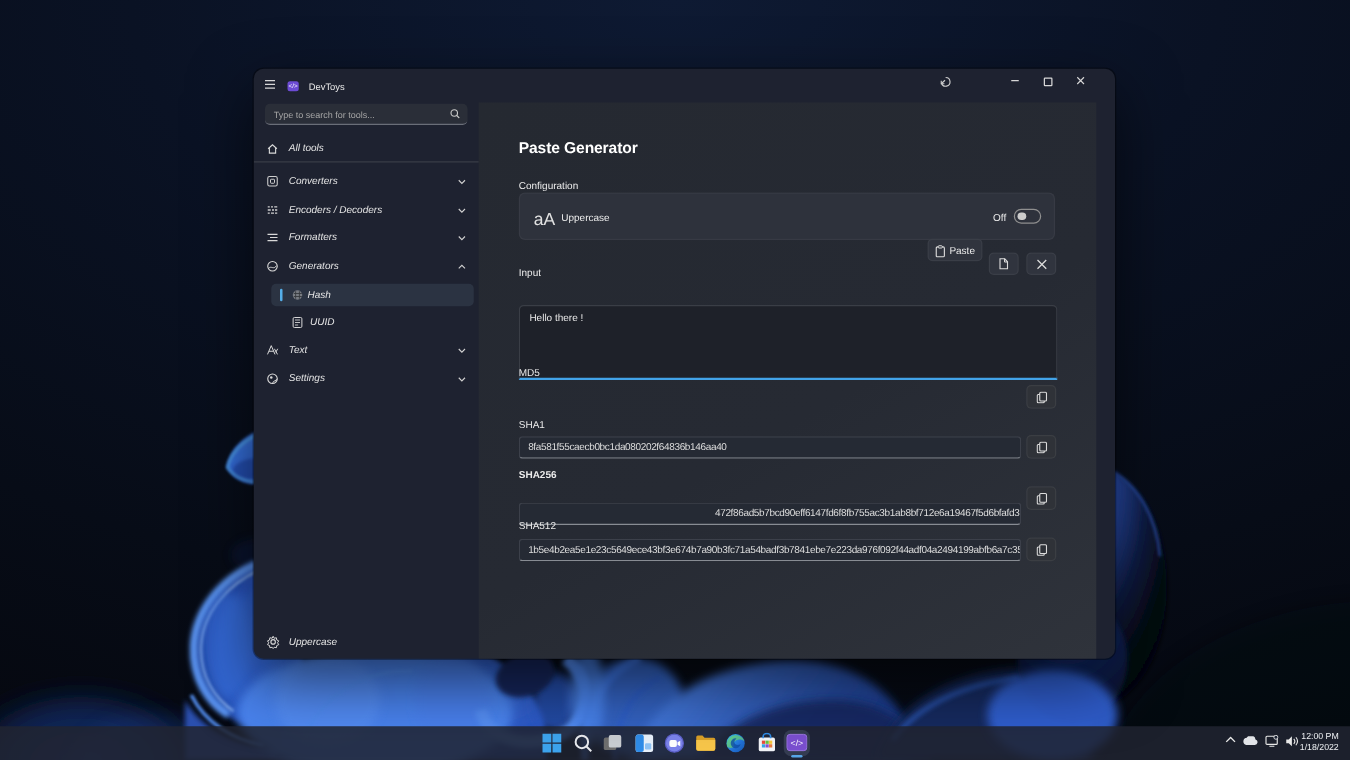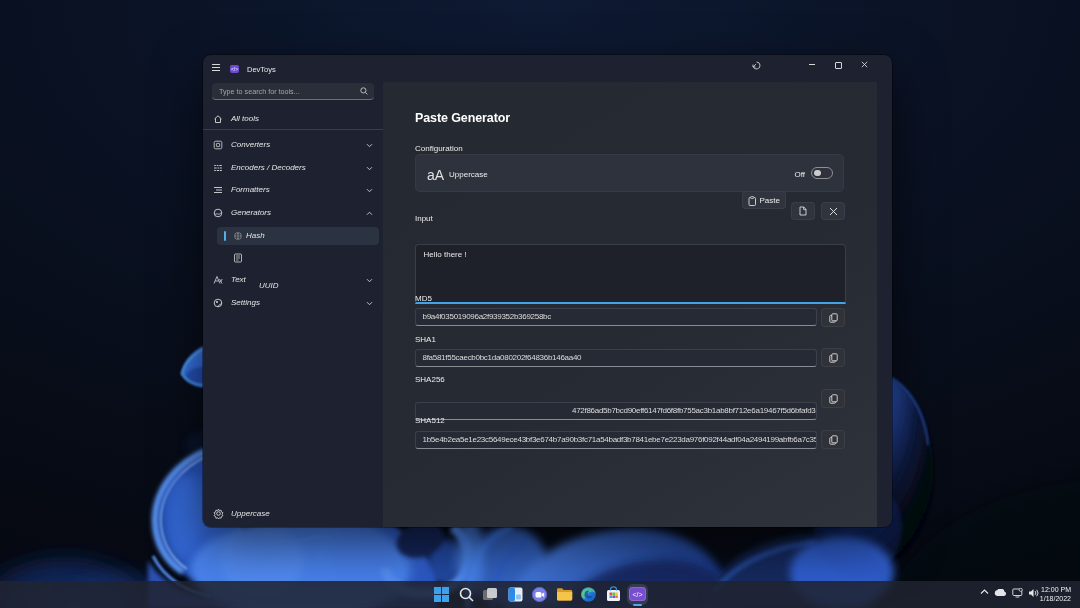--- a/index.html
+++ b/index.html
@@ -282,21 +282,21 @@
     <svg class="abs" style="left:30px;top:176px;" width="10" height="10" viewBox="0 0 10 10">
         <circle cx="5" cy="5" r="3.8" fill="#777b82"></circle>
         <path d="M3.5,2 v6 M6.5,2 v6 M2,3.8 h6.5 M2,6.2 h6.5" stroke="#33373c" stroke-width="0.7" fill="none"></path>
       </svg>
     <div class="navtxt" style="left:43px;top:176px;">Hash</div>
 
     <svg class="abs" style="left:30px;top:198px;" width="10" height="10" viewBox="0 0 10 10">
         <rect x="1.5" y="1" width="7" height="8" rx="1" stroke="#d8d8d8" stroke-width="0.8" fill="none"></rect>
         <path d="M3,3 h4 M3,5 h4 M3,7 h2.5" stroke="#d8d8d8" stroke-width="0.7"></path>
       </svg>
-    <div class="navtxt" style="left:56px;top:198px;margin-top:28px;">UUID</div>
+    <div class="navtxt" style="left:45px;top:198px;">UUID</div>
 
     <svg class="abs" style="left:10px;top:220px;" width="10" height="10" viewBox="0 0 10 10">
         <path d="M1,8.5 L4,1.5 L7,8.5 M2.2,6 h3.6 M6.5,4 l2.5,4.5 M9.2,4 l-1.6,2.8" stroke="#d8d8d8" stroke-width="0.8" fill="none"></path>
       </svg>
     <div class="navtxt" style="left:28px;top:220px;">Text</div>
     <svg class="abs" style="left:163px;top:223px;" width="7" height="5" viewBox="0 0 7 5">
         <path d="M1,1.2 L3.5,3.7 L6,1.2" stroke="#d0d0d0" stroke-width="0.9" fill="none"></path>
       </svg>
 
     <svg class="abs" style="left:10px;top:243px;" width="10" height="10" viewBox="0 0 10 10">
@@ -344,38 +344,37 @@
     <div class="abs" style="left:438px;top:119.5px;width:24px;height:18px;background:#30343e;border-radius:4px;border:1px solid rgba(255,255,255,0.05);box-sizing:border-box;">
       <svg class="abs" style="left:7px;top:4px;" width="9" height="9" viewBox="0 0 9 9">
           <path d="M1,1 L8,8 M8,1 L1,8" stroke="#dcdcdc" stroke-width="1"></path>
         </svg>
     </div>
     <div class="abs" style="left:32px;top:143px;width:431px;height:60px;background:#1e2129;border-radius:4px 4px 0 0;border:1px solid #3a3e46;border-bottom:2px solid #42a3e8;box-sizing:border-box;margin-top:19px;">
       <div class="abs" style="left:7.5px;top:4.5px;color:#e8e8e8;font-size:8px;">Hello there !</div>
     </div>
 
     <div class="lbl" style="left:32px;top:211.6px;">MD5</div>
-    <div class="hfield" style="top:226.2px;">b9a4f035019096a2f939352b369258bc</div>
     <div class="cpybtn" style="top:225.5px;">
         <svg class="abs" style="left:7px;top:4px;" width="9" height="10" viewBox="0 0 9 10">
           <rect x="2.8" y="0.8" width="5.4" height="7" rx="0.8" stroke="#dcdcdc" stroke-width="0.9" fill="none"></rect>
           <path d="M2.8,2.6 H1.6 a0.8,0.8 0 0 0 -0.8,0.8 V8.4 a0.8,0.8 0 0 0 0.8,0.8 H5.6 a0.8,0.8 0 0 0 0.8,-0.8 V7.8" stroke="#dcdcdc" stroke-width="0.9" fill="none"></path>
         </svg>
       </div>
 
     <div class="lbl" style="left:32px;top:252.5px;">SHA1</div>
     <div class="hfield" style="top:267.1px;">8fa581f55caecb0bc1da080202f64836b146aa40</div>
     <div class="cpybtn" style="top:266.4px;">
         <svg class="abs" style="left:7px;top:4px;" width="9" height="10" viewBox="0 0 9 10">
           <rect x="2.8" y="0.8" width="5.4" height="7" rx="0.8" stroke="#dcdcdc" stroke-width="0.9" fill="none"></rect>
           <path d="M2.8,2.6 H1.6 a0.8,0.8 0 0 0 -0.8,0.8 V8.4 a0.8,0.8 0 0 0 0.8,0.8 H5.6 a0.8,0.8 0 0 0 0.8,-0.8 V7.8" stroke="#dcdcdc" stroke-width="0.9" fill="none"></path>
         </svg>
       </div>
 
-    <div class="lbl" style="left:32px;top:293.4px;">SHA256</div>
+    <div class="lbl" style="left:32px;top:293.4px;font-weight:bold;">SHA256</div>
     <div class="hfield" style="top:320px;text-align:right;">472f86ad5b7bcd90eff6147fd6f8fb755ac3b1ab8bf712e6a19467f5d6bfafd3</div>
     <div class="cpybtn" style="top:307.3px;">
         <svg class="abs" style="left:7px;top:4px;" width="9" height="10" viewBox="0 0 9 10">
           <rect x="2.8" y="0.8" width="5.4" height="7" rx="0.8" stroke="#dcdcdc" stroke-width="0.9" fill="none"></rect>
           <path d="M2.8,2.6 H1.6 a0.8,0.8 0 0 0 -0.8,0.8 V8.4 a0.8,0.8 0 0 0 0.8,0.8 H5.6 a0.8,0.8 0 0 0 0.8,-0.8 V7.8" stroke="#dcdcdc" stroke-width="0.9" fill="none"></path>
         </svg>
       </div>
 
     <div class="lbl" style="left:32px;top:334.3px;">SHA512</div>
     <div class="hfield" style="top:349px;">1b5e4b2ea5e1e23c5649ece43bf3e674b7a90b3fc71a54badf3b7841ebe7e223da976f092f44adf04a2494199abfb6a7c35d4</div>

